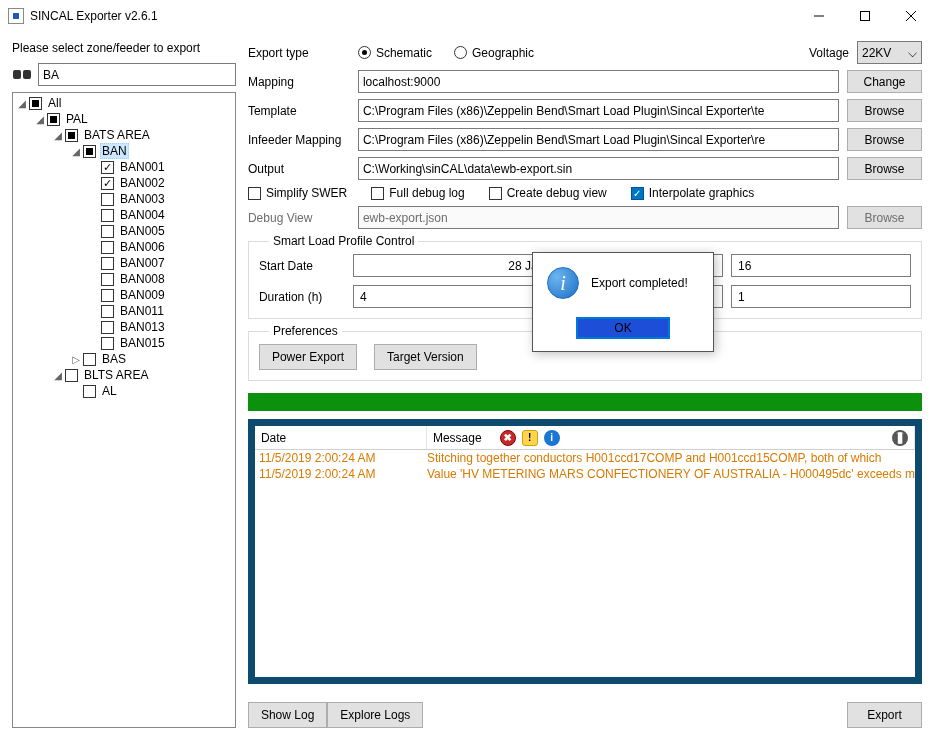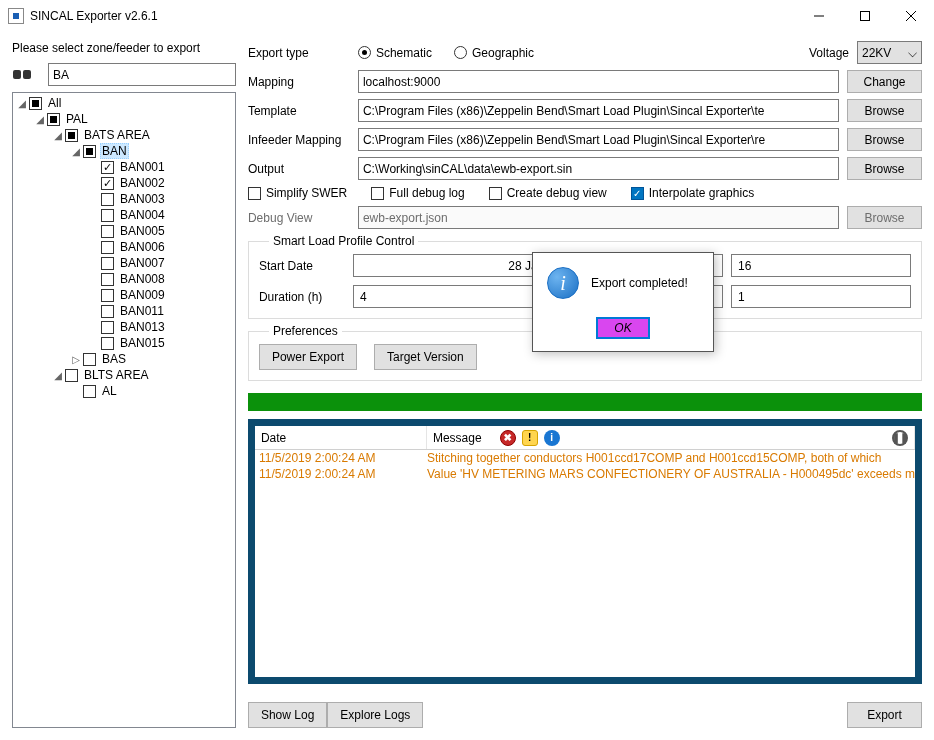--- a/index.html
+++ b/index.html
@@ -13,21 +13,21 @@
 .winbtns { display: flex; }
 .winbtn { width: 46px; height: 30px; display: flex; align-items: center; justify-content: center; color: #333; }
 .winbtn svg { width: 10px; height: 10px; }
 
 
 .content { display: flex; height: calc(100% - 31px); padding: 10px 12px 12px 12px; gap: 12px; }
 .leftpane { width: 290px; display: flex; flex-direction: column; }
 .rightpane { flex: 1; display: flex; flex-direction: column; gap: 6px; }
 
 .instruction { margin-bottom: 8px; }
-.searchrow { display: flex; align-items: center; gap: 16px; margin-bottom: 6px; }
+.searchrow { display: flex; align-items: center; gap: 6px; margin-bottom: 6px; }
 .bino { width: 20px; height: 16px; position: relative; }
 .bino::before, .bino::after { content: ''; position: absolute; top: 3px; width: 8px; height: 9px; background: #333; border-radius: 2px; }
 .bino::before { left: 1px; }
 .bino::after { right: 1px; }
 .searchbox { flex: 1; height: 23px; border: 1px solid #7a7a7a; padding: 0 4px; }
 
 .tree { flex: 1; border: 1px solid #828790; padding: 2px; overflow: auto; }
 .treeul { list-style: none; }
 .treeul ul { list-style: none; padding-left: 18px; }
 .treeul li { white-space: nowrap; }
@@ -80,21 +80,21 @@
 .icon16 { width: 16px; height: 16px; display: inline-flex; align-items: center; justify-content: center; border-radius: 50%; font-size: 10px; font-weight: bold; }
 
 
 .modal { position: absolute; left: 532px; top: 252px; width: 182px; background: #fff; border: 1px solid #555; box-shadow: 2px 2px 10px rgba(0,0,0,0.25); }
 .modal .mtitle { height: 30px; display: flex; align-items: center; padding: 0 8px; }
 .modal .mtitle span { flex: 1; }
 .modal .mclose { width: 30px; text-align: center; }
 .modal .mbody { display: flex; align-items: center; gap: 12px; padding: 14px 14px 10px; }
 .info-icon { width: 32px; height: 32px; border-radius: 50%; background: radial-gradient(circle at 30% 30%, #6db4f0, #1a6fc4); color: #fff; display: flex; align-items: center; justify-content: center; font-size: 20px; font-family: Georgia, serif; font-style: italic; border: 1px solid #1a6fc4; }
 .modal .mfoot { padding: 8px 12px 12px; text-align: center; }
-.okbtn { width: 54px; height: 22px; border: 1px solid #0078d7; background: #d946ef; box-shadow: 0 0 0 1px #0078d7 inset; font-style: italic; }
+.okbtn { width: 94px; height: 22px; border: 1px solid #0078d7; background: #1d4ed8; box-shadow: 0 0 0 1px #0078d7 inset; }
 
 input.dimmed { color: #6d6d6d; }
 </style>
 </head>
 <body>
 
 <div class="titlebar">
   <div class="appicon"></div>
   <div class="title">SINCAL Exporter v2.6.1</div>
   <div class="winbtns">

